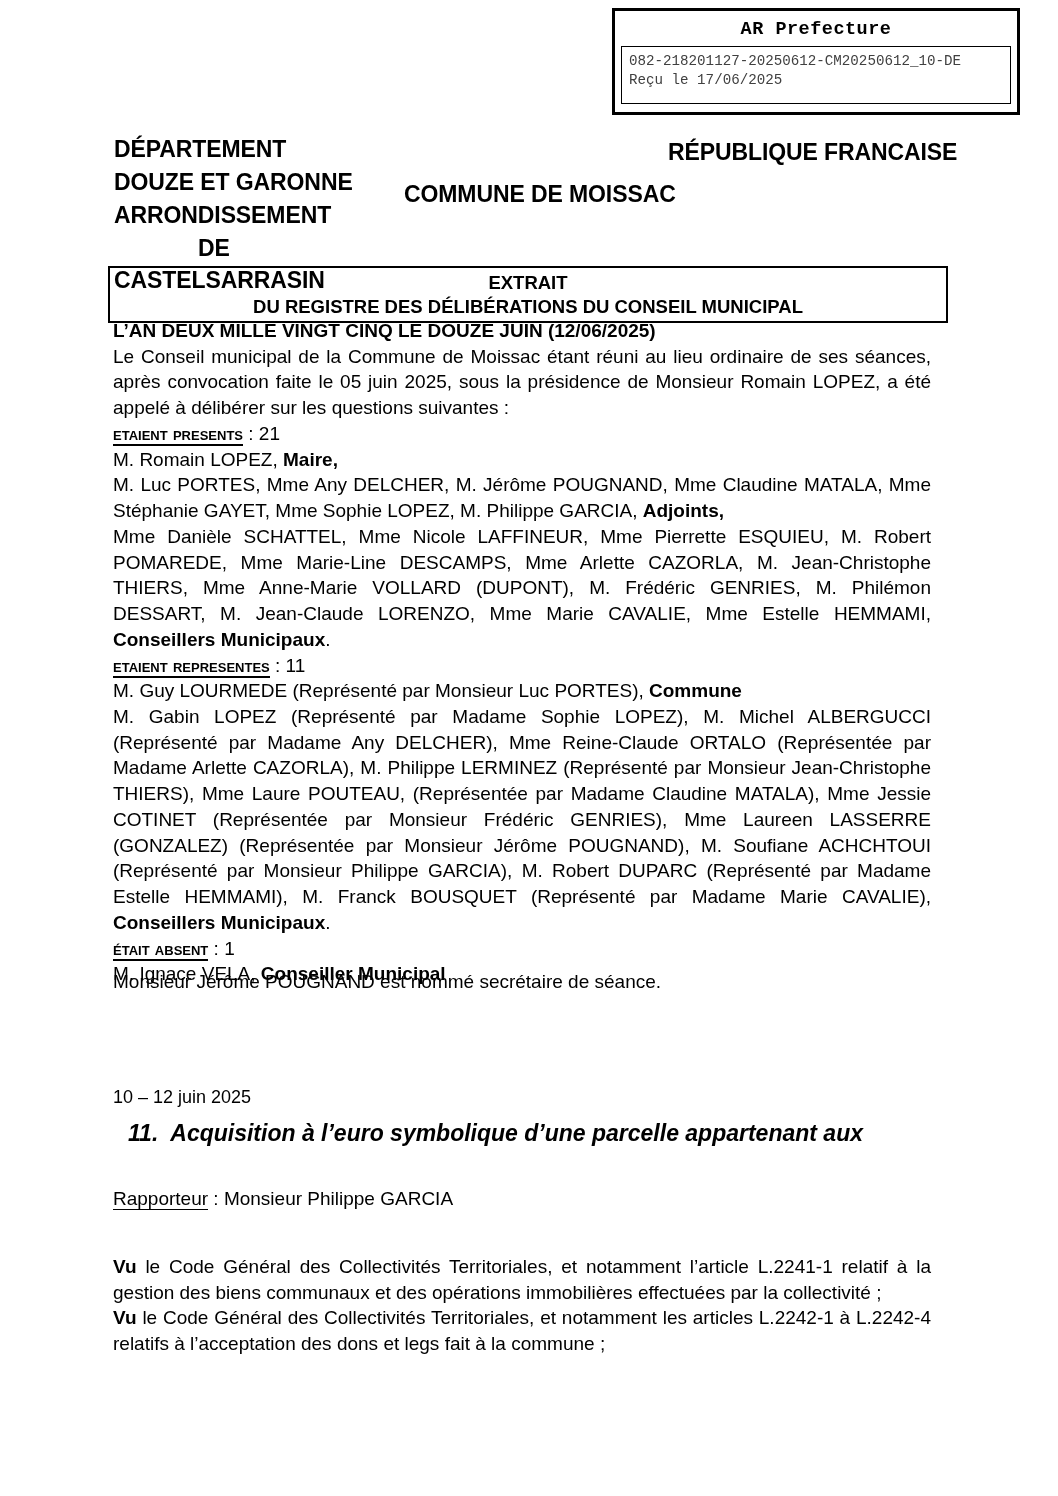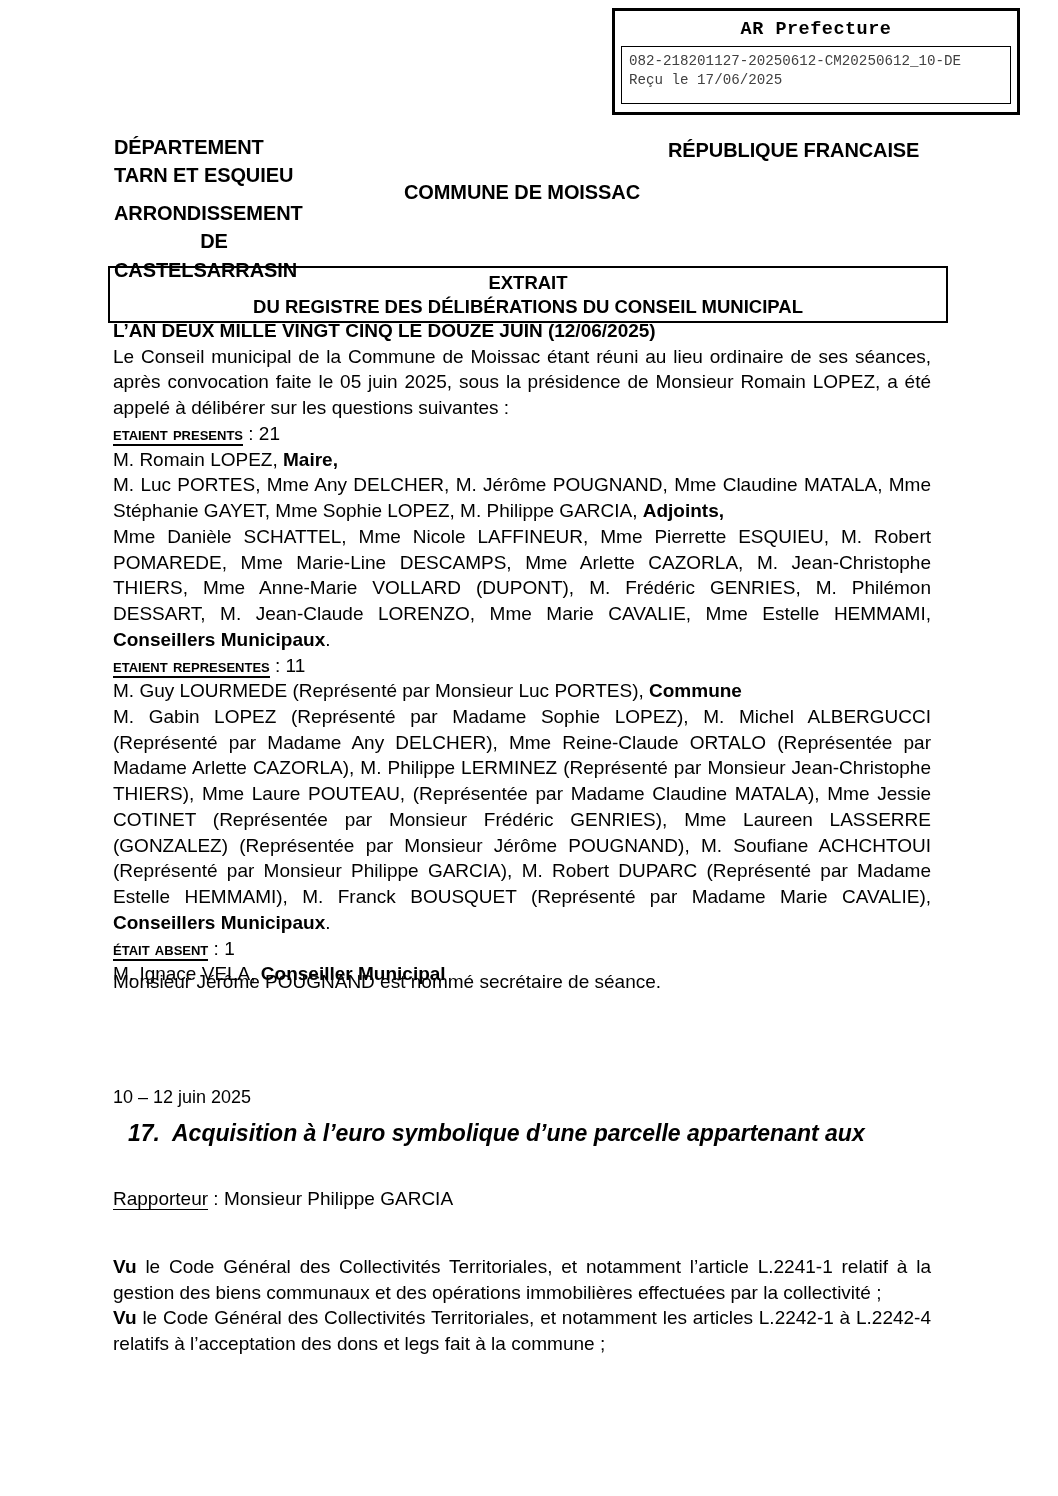--- a/index.html
+++ b/index.html
@@ -48,21 +48,21 @@
     line-height: 1.30;
     letter-spacing: 0px;
     white-space: pre;
     color: #404040;
   }
 
   
   .hdr {
     position: absolute;
     font-weight: bold;
-    font-size: 20px;
+    font-size: 23px;
     line-height: 1.42;
     letter-spacing: -0.1px;
   }
   .hdr-dept {
     left: 114px;
     top: 133px;
   }
   .hdr-arrond {
     left: 114px;
     top: 199px;
@@ -177,21 +177,21 @@
 <div class="page">
 
   <div class="ar-stamp">
     <div class="ar-stamp-title">AR Prefecture</div>
     <div class="ar-stamp-body"><span>082-218201127-20250612-CM20250612_10-DE</span>
 <span>Reçu le 17/06/2025</span></div>
   </div>
 
   <div class="hdr hdr-dept">
     <div>DÉPARTEMENT</div>
-    <div>TARN ET ESQUIEU</div>
+    <div>DOUZE ET GARONNE</div>
   </div>
 
   <div class="hdr hdr-arrond">
     <div>ARRONDISSEMENT</div>
     <div class="ctr">DE</div>
     <div>CASTELSARRASIN</div>
   </div>
 
   <div class="hdr hdr-republique">RÉPUBLIQUE FRANCAISE</div>
   <div class="hdr hdr-commune">COMMUNE DE MOISSAC</div>
@@ -225,21 +225,21 @@
 
     <p><span>M. Ignace VELA, </span><span class="bold">Conseiller Municipal</span></p>
 
   </div>
 
   <div class="secretary">Monsieur Jérôme POUGNAND est nommé secrétaire de séance.</div>
 
   <div class="delib-ref">10 – 12 juin 2025</div>
 
   <div class="delib-title">
-    <span class="num">17.</span><span>Acquisition à l’euro symbolique d’une parcelle appartenant aux</span>
+    <span class="num">11.</span><span>Acquisition à l’euro symbolique d’une parcelle appartenant aux</span>
   </div>
 
   <div class="rapporteur"><span class="ul">Rapporteur</span><span> : Monsieur Philippe GARCIA</span></div>
 
   <div class="vu-block">
     <p><span class="bold">Vu</span><span> le Code Général des Collectivités Territoriales, et notamment l’article L.2241-1 relatif à la gestion des biens communaux et des opérations immobilières effectuées par la collectivité ;</span></p>
     <p><span class="bold">Vu</span><span> le Code Général des Collectivités Territoriales, et notamment les articles L.2242-1 à L.2242-4 relatifs à l’acceptation des dons et legs fait à la commune ;</span></p>
   </div>
 
 </div>

